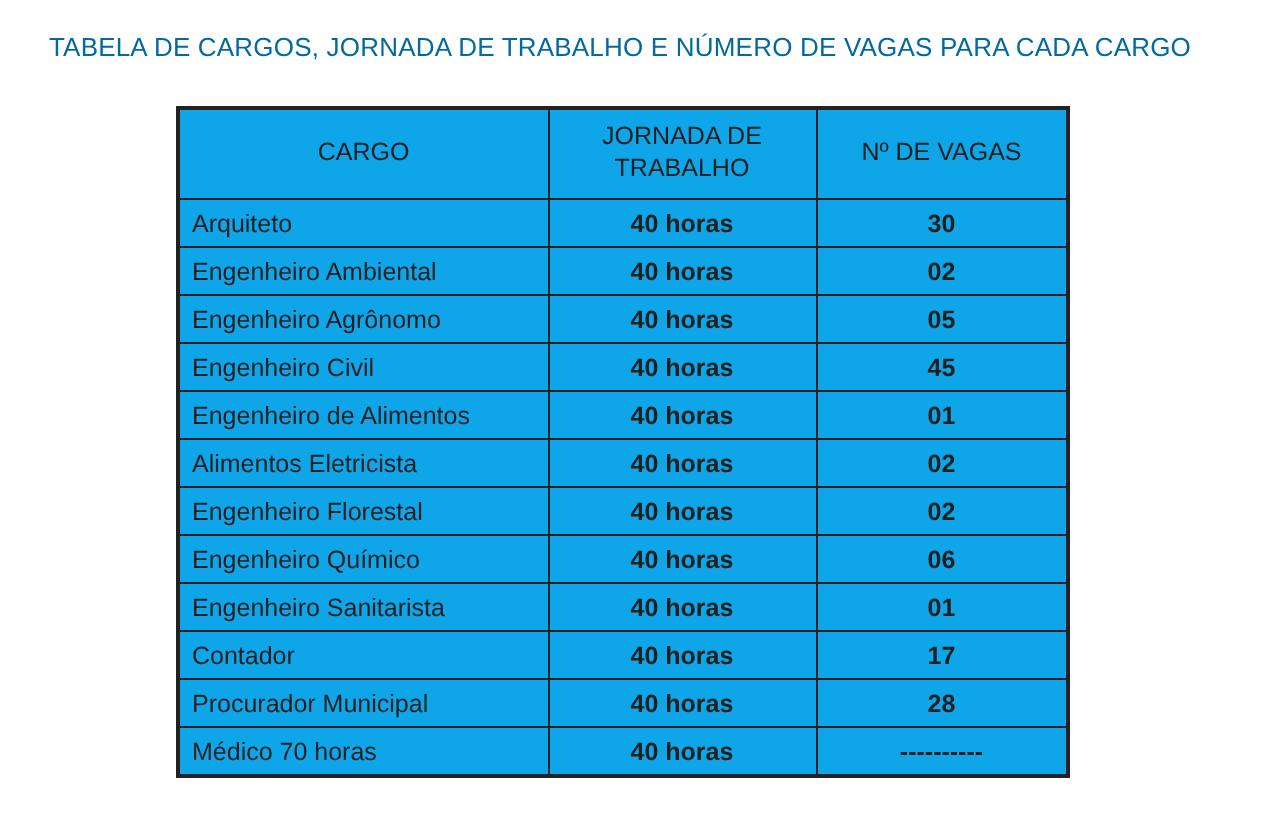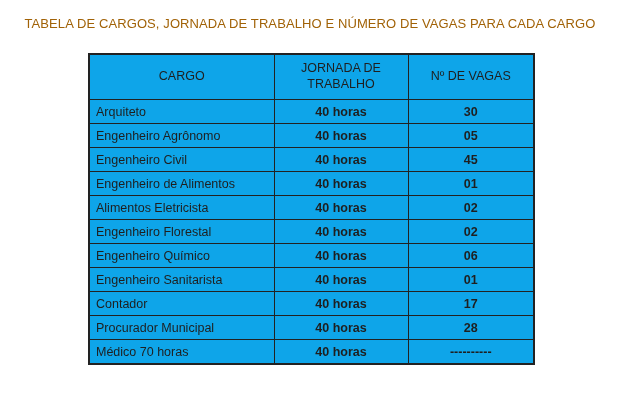--- a/index.html
+++ b/index.html
@@ -15,21 +15,21 @@
     color: #1f1f1f;
     overflow: hidden;
   }
   .doc-title {
     position: absolute;
     top: 16px;
     left: 0;
     width: 620px;
     text-align: center;
     font-size: 13px;
-    color: #a16207;
+    color: #0369a1;
     white-space: nowrap;
     letter-spacing: 0.1px;
   }
   table.cargo-table {
     position: absolute;
     left: 88px;
     top: 53px;
     width: 445px;
     border-collapse: collapse;
     table-layout: fixed;
@@ -83,20 +83,25 @@
       <th>Nº DE VAGAS</th>
     </tr>
   </thead>
   <tbody id="table-body">
       <tr>
         <td class="cell-cargo">Arquiteto</td>
         <td class="cell-jornada">40 horas</td>
         <td class="cell-vagas">30</td>
       </tr>
       <tr>
+        <td class="cell-cargo">Engenheiro Ambiental</td>
+        <td class="cell-jornada">40 horas</td>
+        <td class="cell-vagas">02</td>
+      </tr>
+      <tr>
         <td class="cell-cargo">Engenheiro Agrônomo</td>
         <td class="cell-jornada">40 horas</td>
         <td class="cell-vagas">05</td>
       </tr>
       <tr>
         <td class="cell-cargo">Engenheiro Civil</td>
         <td class="cell-jornada">40 horas</td>
         <td class="cell-vagas">45</td>
       </tr>
       <tr>

